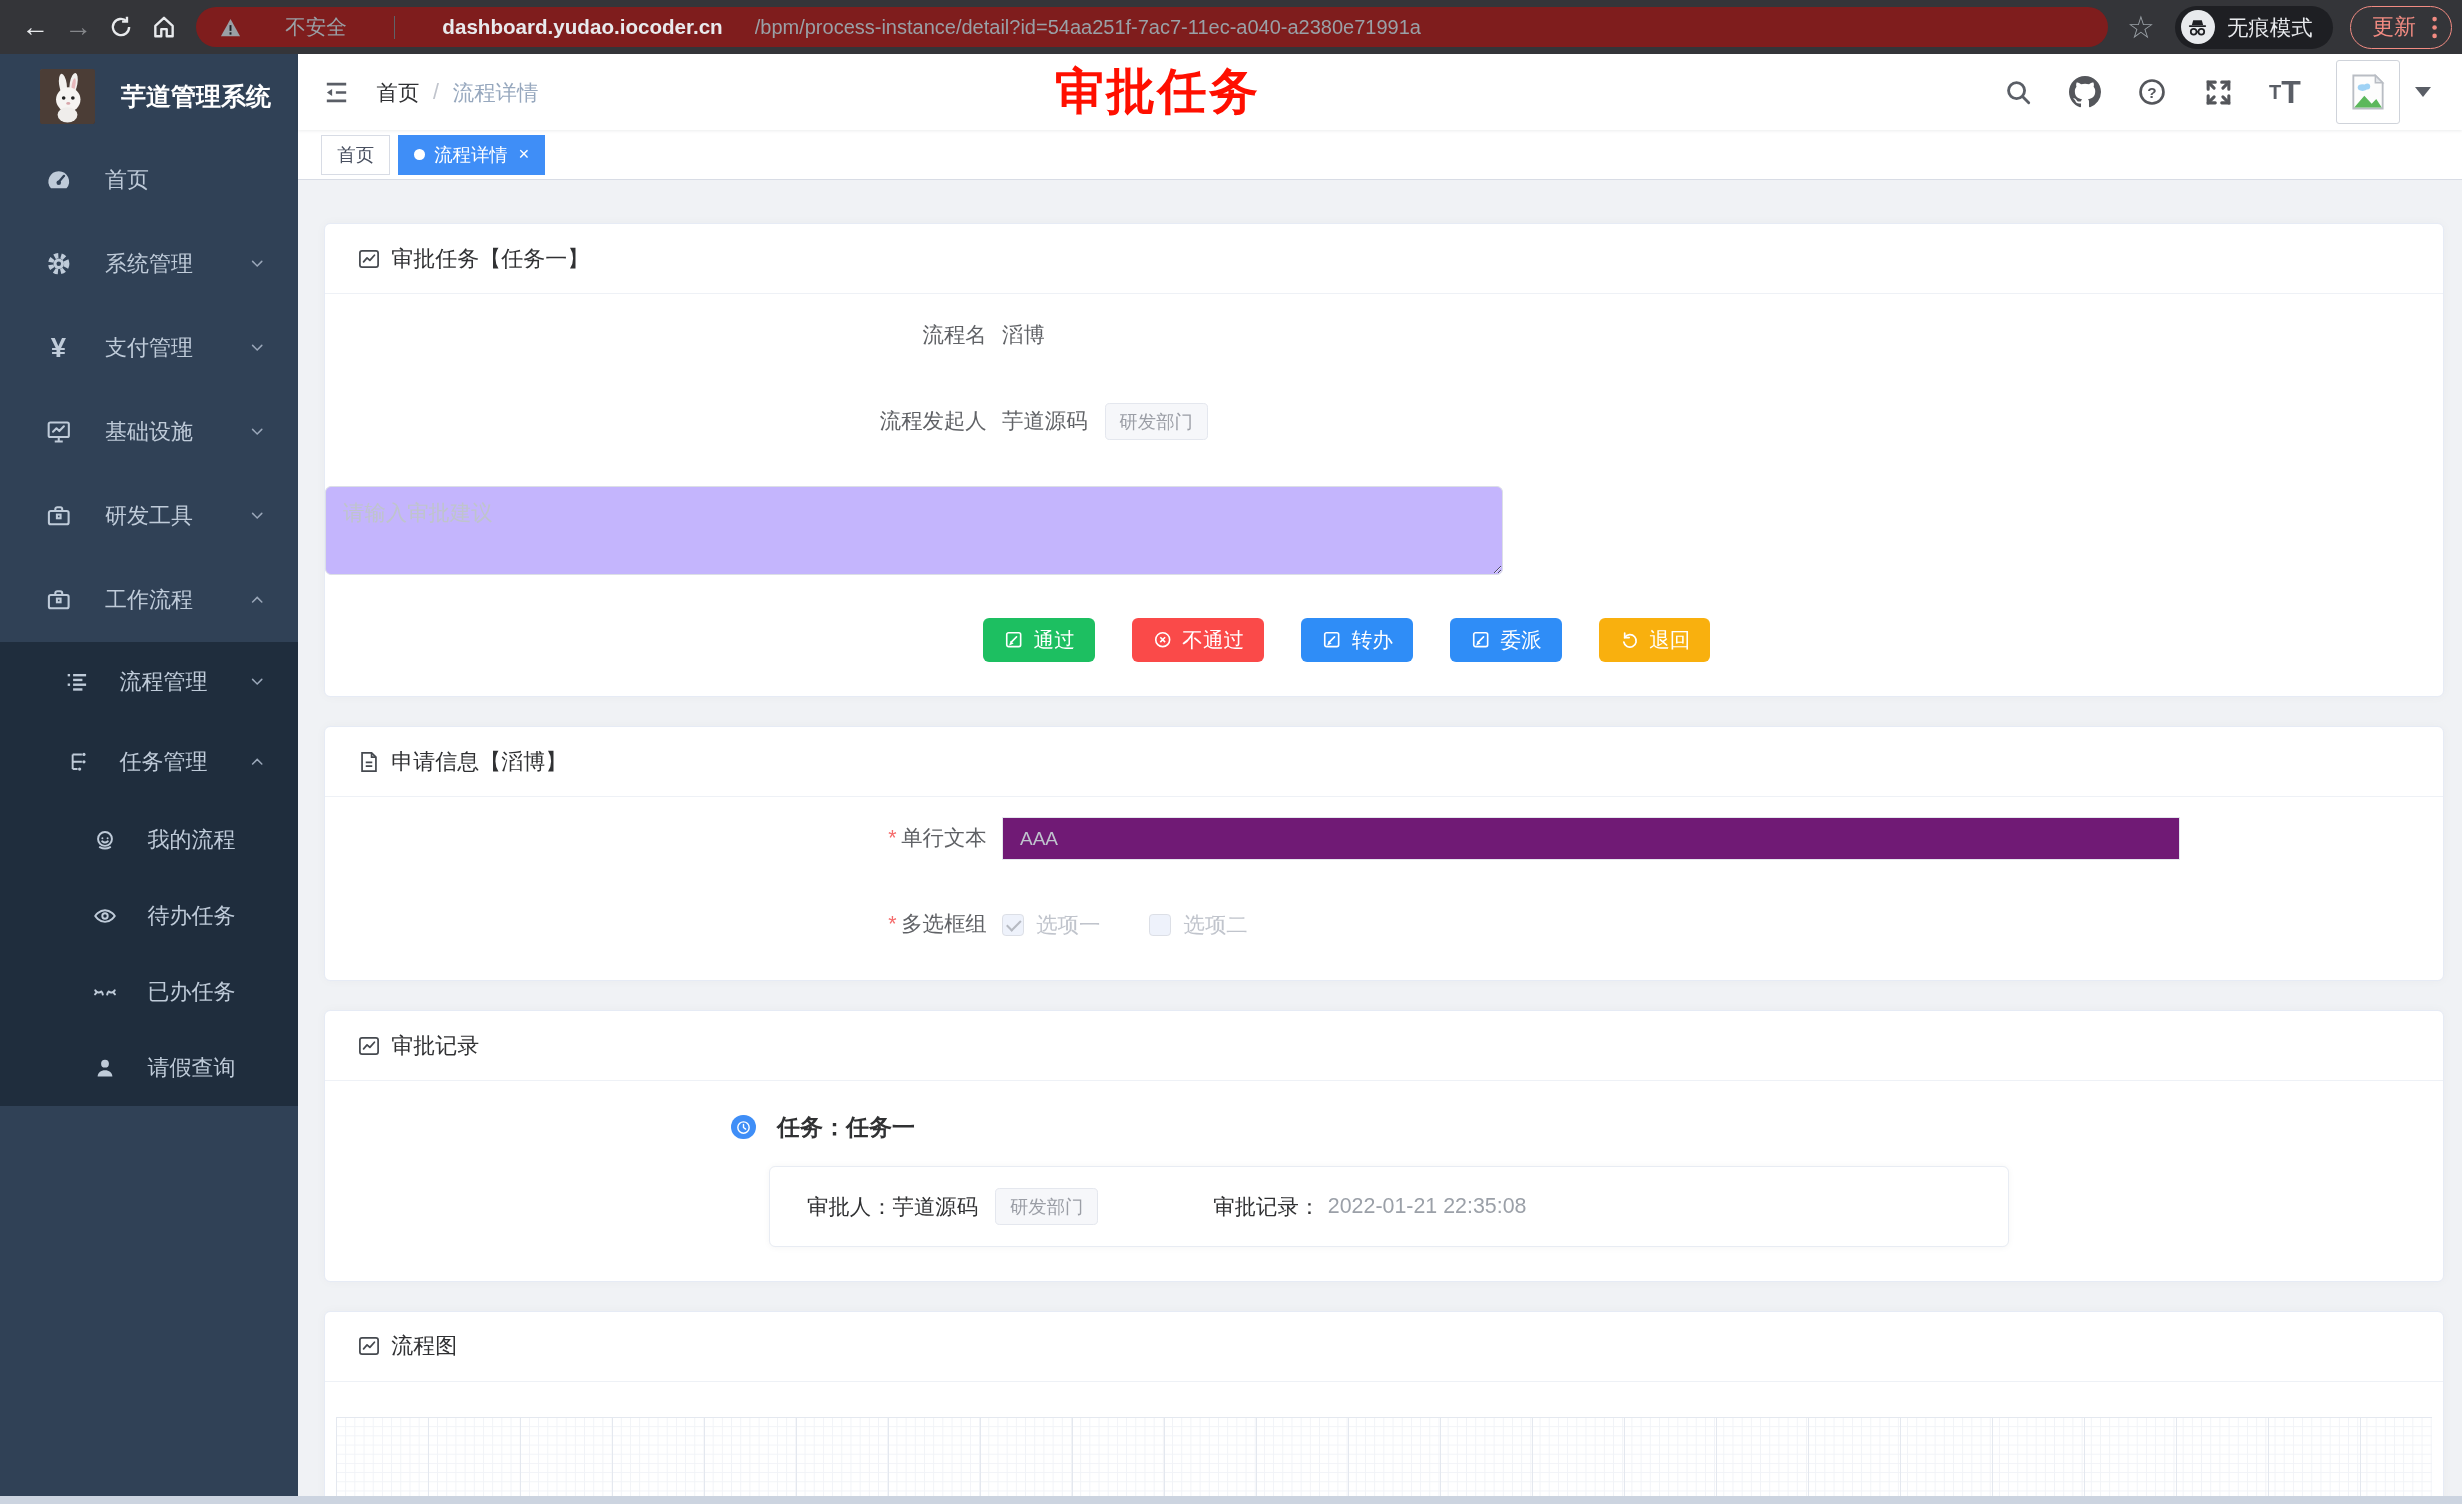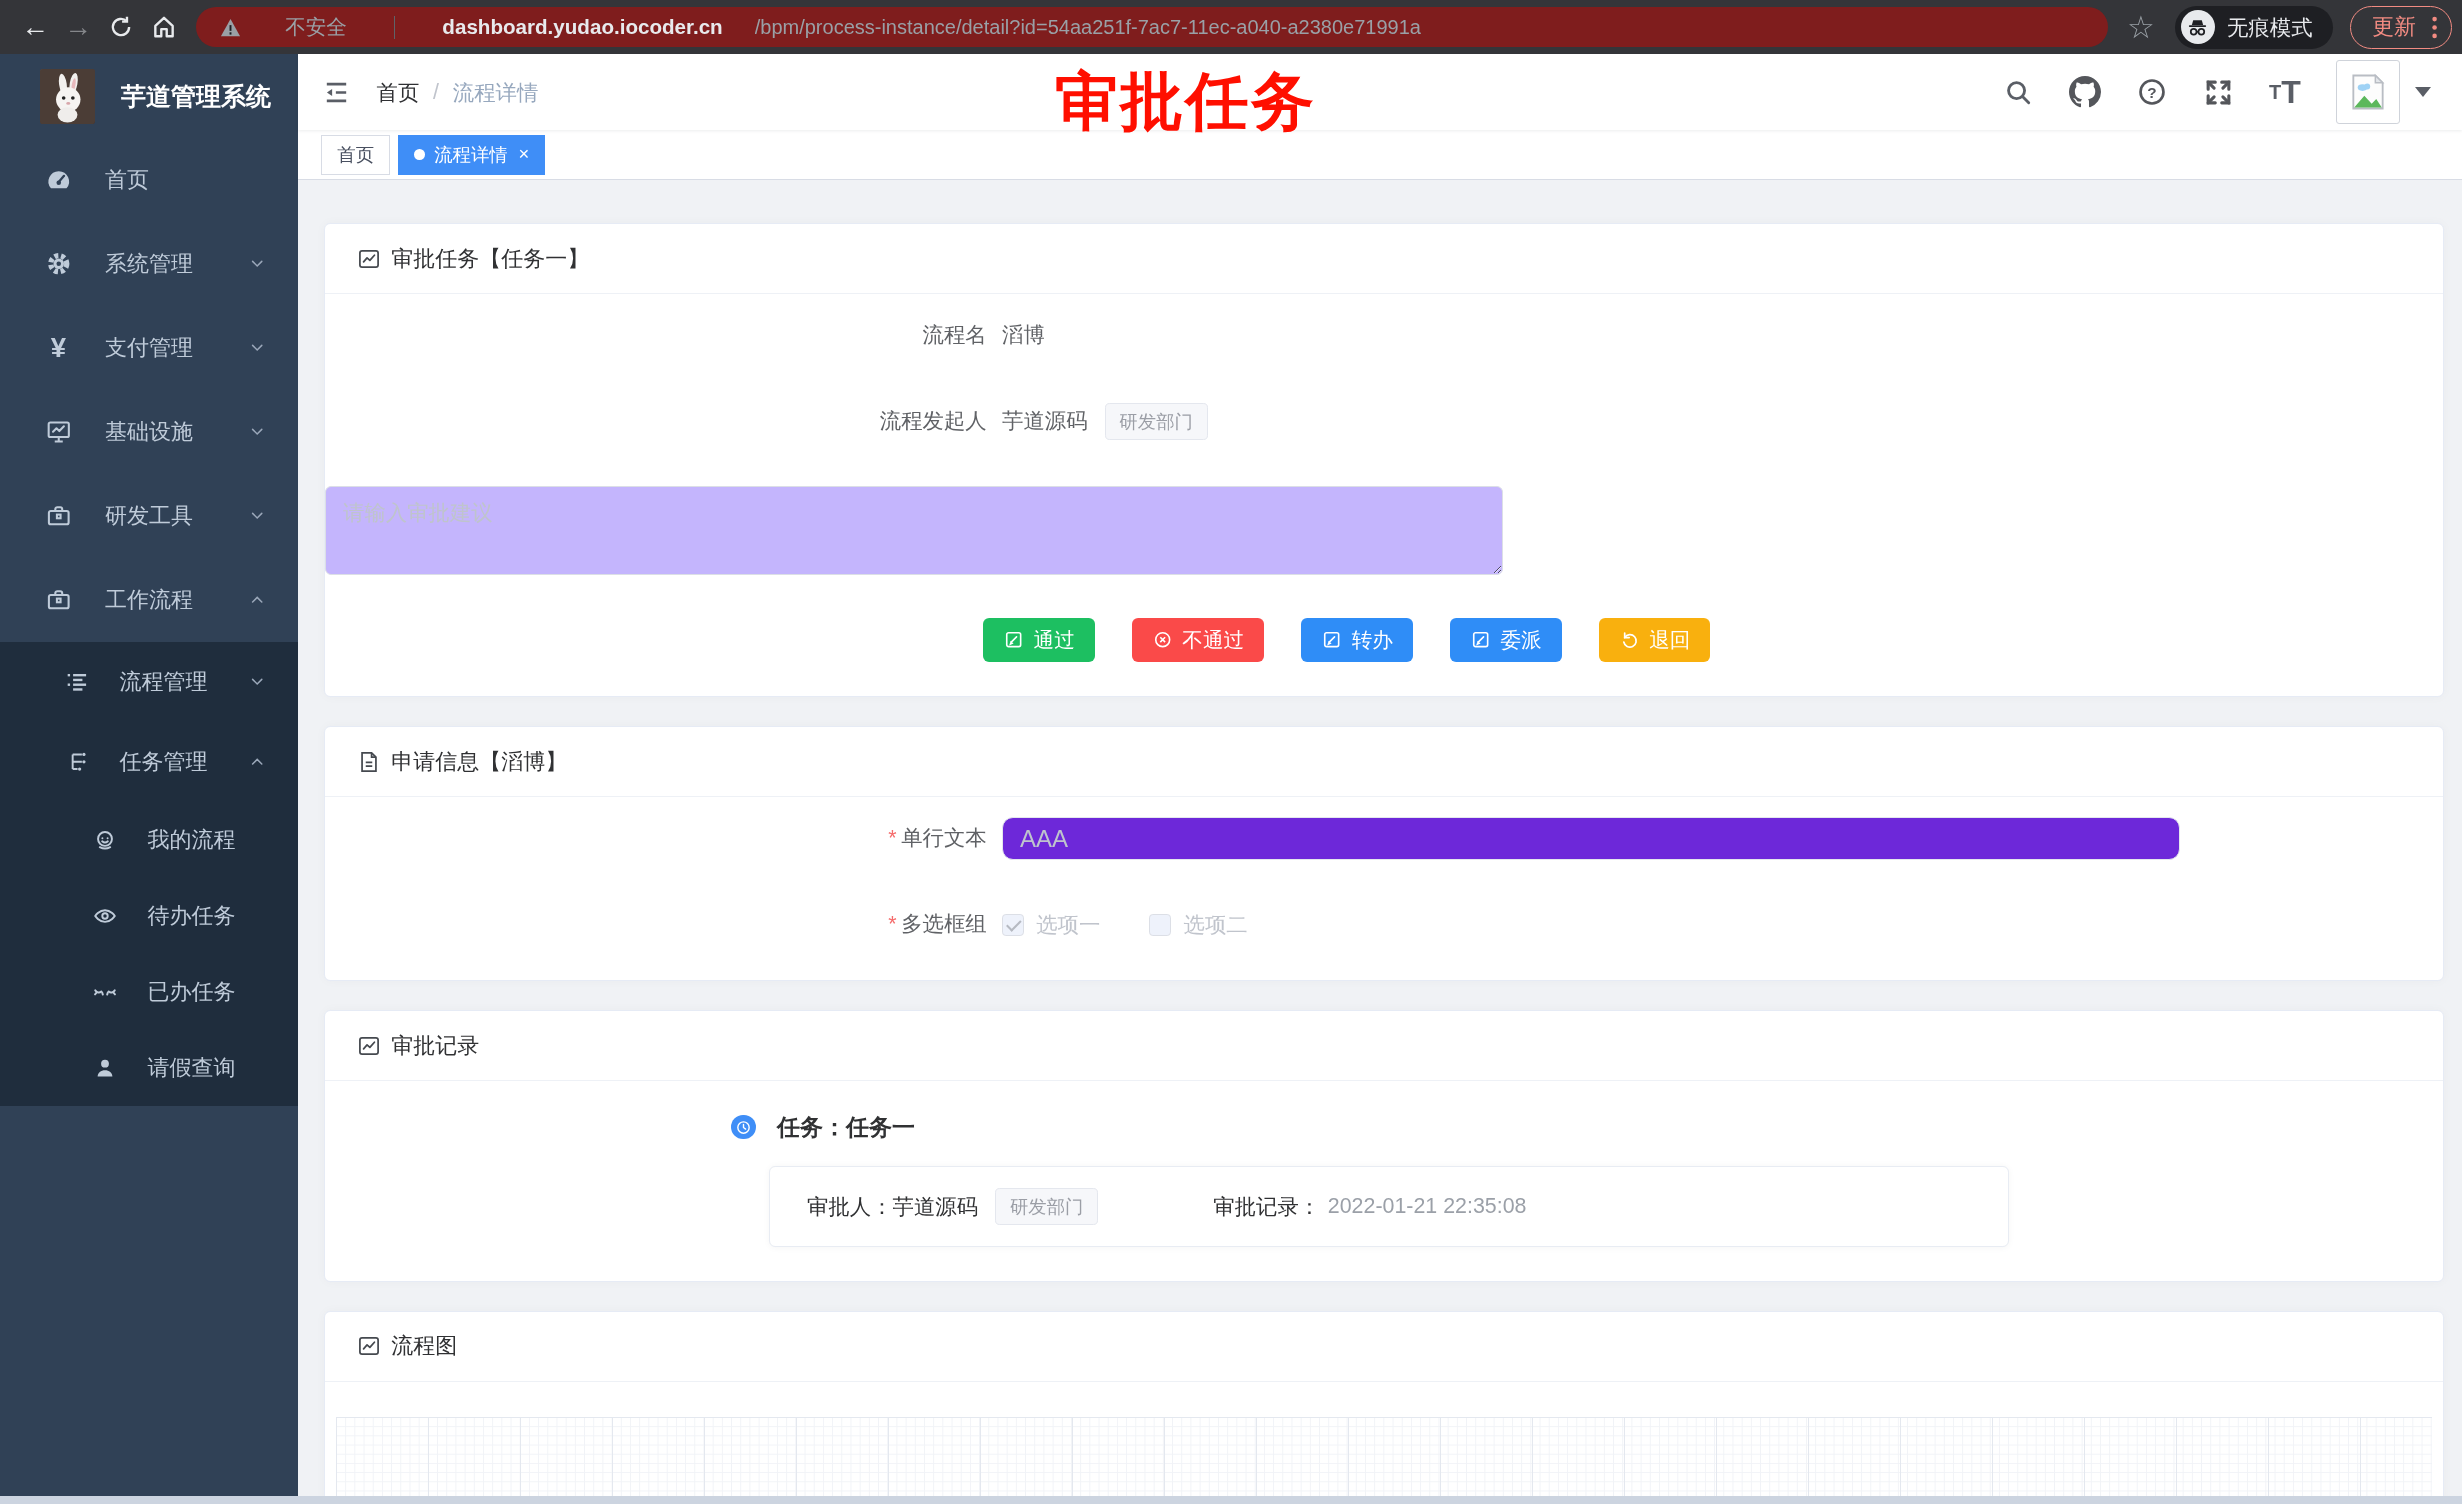--- a/index.html
+++ b/index.html
@@ -53,21 +53,21 @@
   .yen { font-size:27.5px; font-weight:bold; color:#bfcbd9; }
 
   
   .main { flex:1; display:flex; flex-direction:column; background:#f0f2f5; min-width:0; }
   .navbar { height:76px; background:#fff; display:flex; align-items:center;
     padding:0 31px 0 23px; position:relative; box-shadow:0 0.8px 3.1px rgba(0,21,41,.08); z-index:5; }
   .hamburger { margin-right:24.5px; cursor:pointer; }
   .crumb { font-size:21.4px; color:#2f3033; }
   .crumb-sep { color:#c0c4cc; margin:0 13.8px; font-size:21.4px; }
   .crumb-cur { color:#97a8be; font-size:21.4px; }
-  .annotation { position:absolute; left:757px; top:4.6px; color:#ff0f00; font-size:63px;
+  .annotation { position:absolute; left:757px; top:4.6px; color:#ff0f00; font-size:49px;
     font-weight:600; letter-spacing:2.3px; z-index:9; }
   .nav-right { margin-left:auto; display:flex; align-items:center; }
   .nav-tool { margin-left:35px; color:#5a5e66; display:flex; align-items:center; cursor:pointer; }
   .fontsize-ic { font-weight:bold; color:#5a5e66; }
   .fontsize-ic .t-small { font-size:20px; }
   .fontsize-ic .t-big { font-size:32px; }
   .avatar-box { width:64px; height:64px; border:1.5px solid #cfd3da; border-radius:3.1px;
     background:#fff; display:flex; align-items:center; justify-content:center; margin-left:35px; }
   .caret-down { width:0; height:0; border-left:8.4px solid transparent;
     border-right:8.4px solid transparent; border-top:10px solid #5a5e66; margin-left:15.3px; }
@@ -110,22 +110,22 @@
   .btn-row { padding-left:658px; display:flex; margin-top:27px; }
   .btn { height:44px; border:none; border-radius:6.1px; color:#fff; font-size:20.6px;
     display:inline-flex; align-items:center; padding:0 20px; margin-right:37px; cursor:pointer;
     font-family:"Liberation Sans", sans-serif; }
   .btn .b-ic { margin-right:9.2px; display:flex; }
   .btn-success { background:#1dbf61; }
   .btn-danger  { background:#fa4a49; }
   .btn-primary { background:#2f8df7; }
   .btn-warning { background:#f9b00e; }
 
-  .dis-input { width:1178px; height:43px; background:#6d28d9; border:0.8px solid #e4e7ed;
-    border-radius:11px; color:#bfc4cd; font-size:24px; padding:0 17px;
+  .dis-input { width:1178px; height:43px; background:#701a75; border:0.8px solid #e4e7ed;
+    border-radius:0; color:#bfc4cd; font-size:19px; padding:0 17px;
     font-family:"Liberation Sans", sans-serif; }
   .cb-group { display:flex; align-items:center; height:43px; }
   .cb-item { display:flex; align-items:center; margin-right:49px; }
   .cb-box { width:22px; height:22px; border:0.8px solid #dcdfe6; border-radius:3.8px;
     background:#eef2fb; position:relative; margin-right:12.2px; flex:none; }
   .cb-box.checked::after { content:""; position:absolute; left:6.9px; top:2.3px; width:6.1px;
     height:11.5px; border:solid #b6bac2; border-width:0 2.3px 2.3px 0; transform:rotate(45deg); }
   .cb-label { font-size:21.4px; color:#c0c4cc; }
 
   

